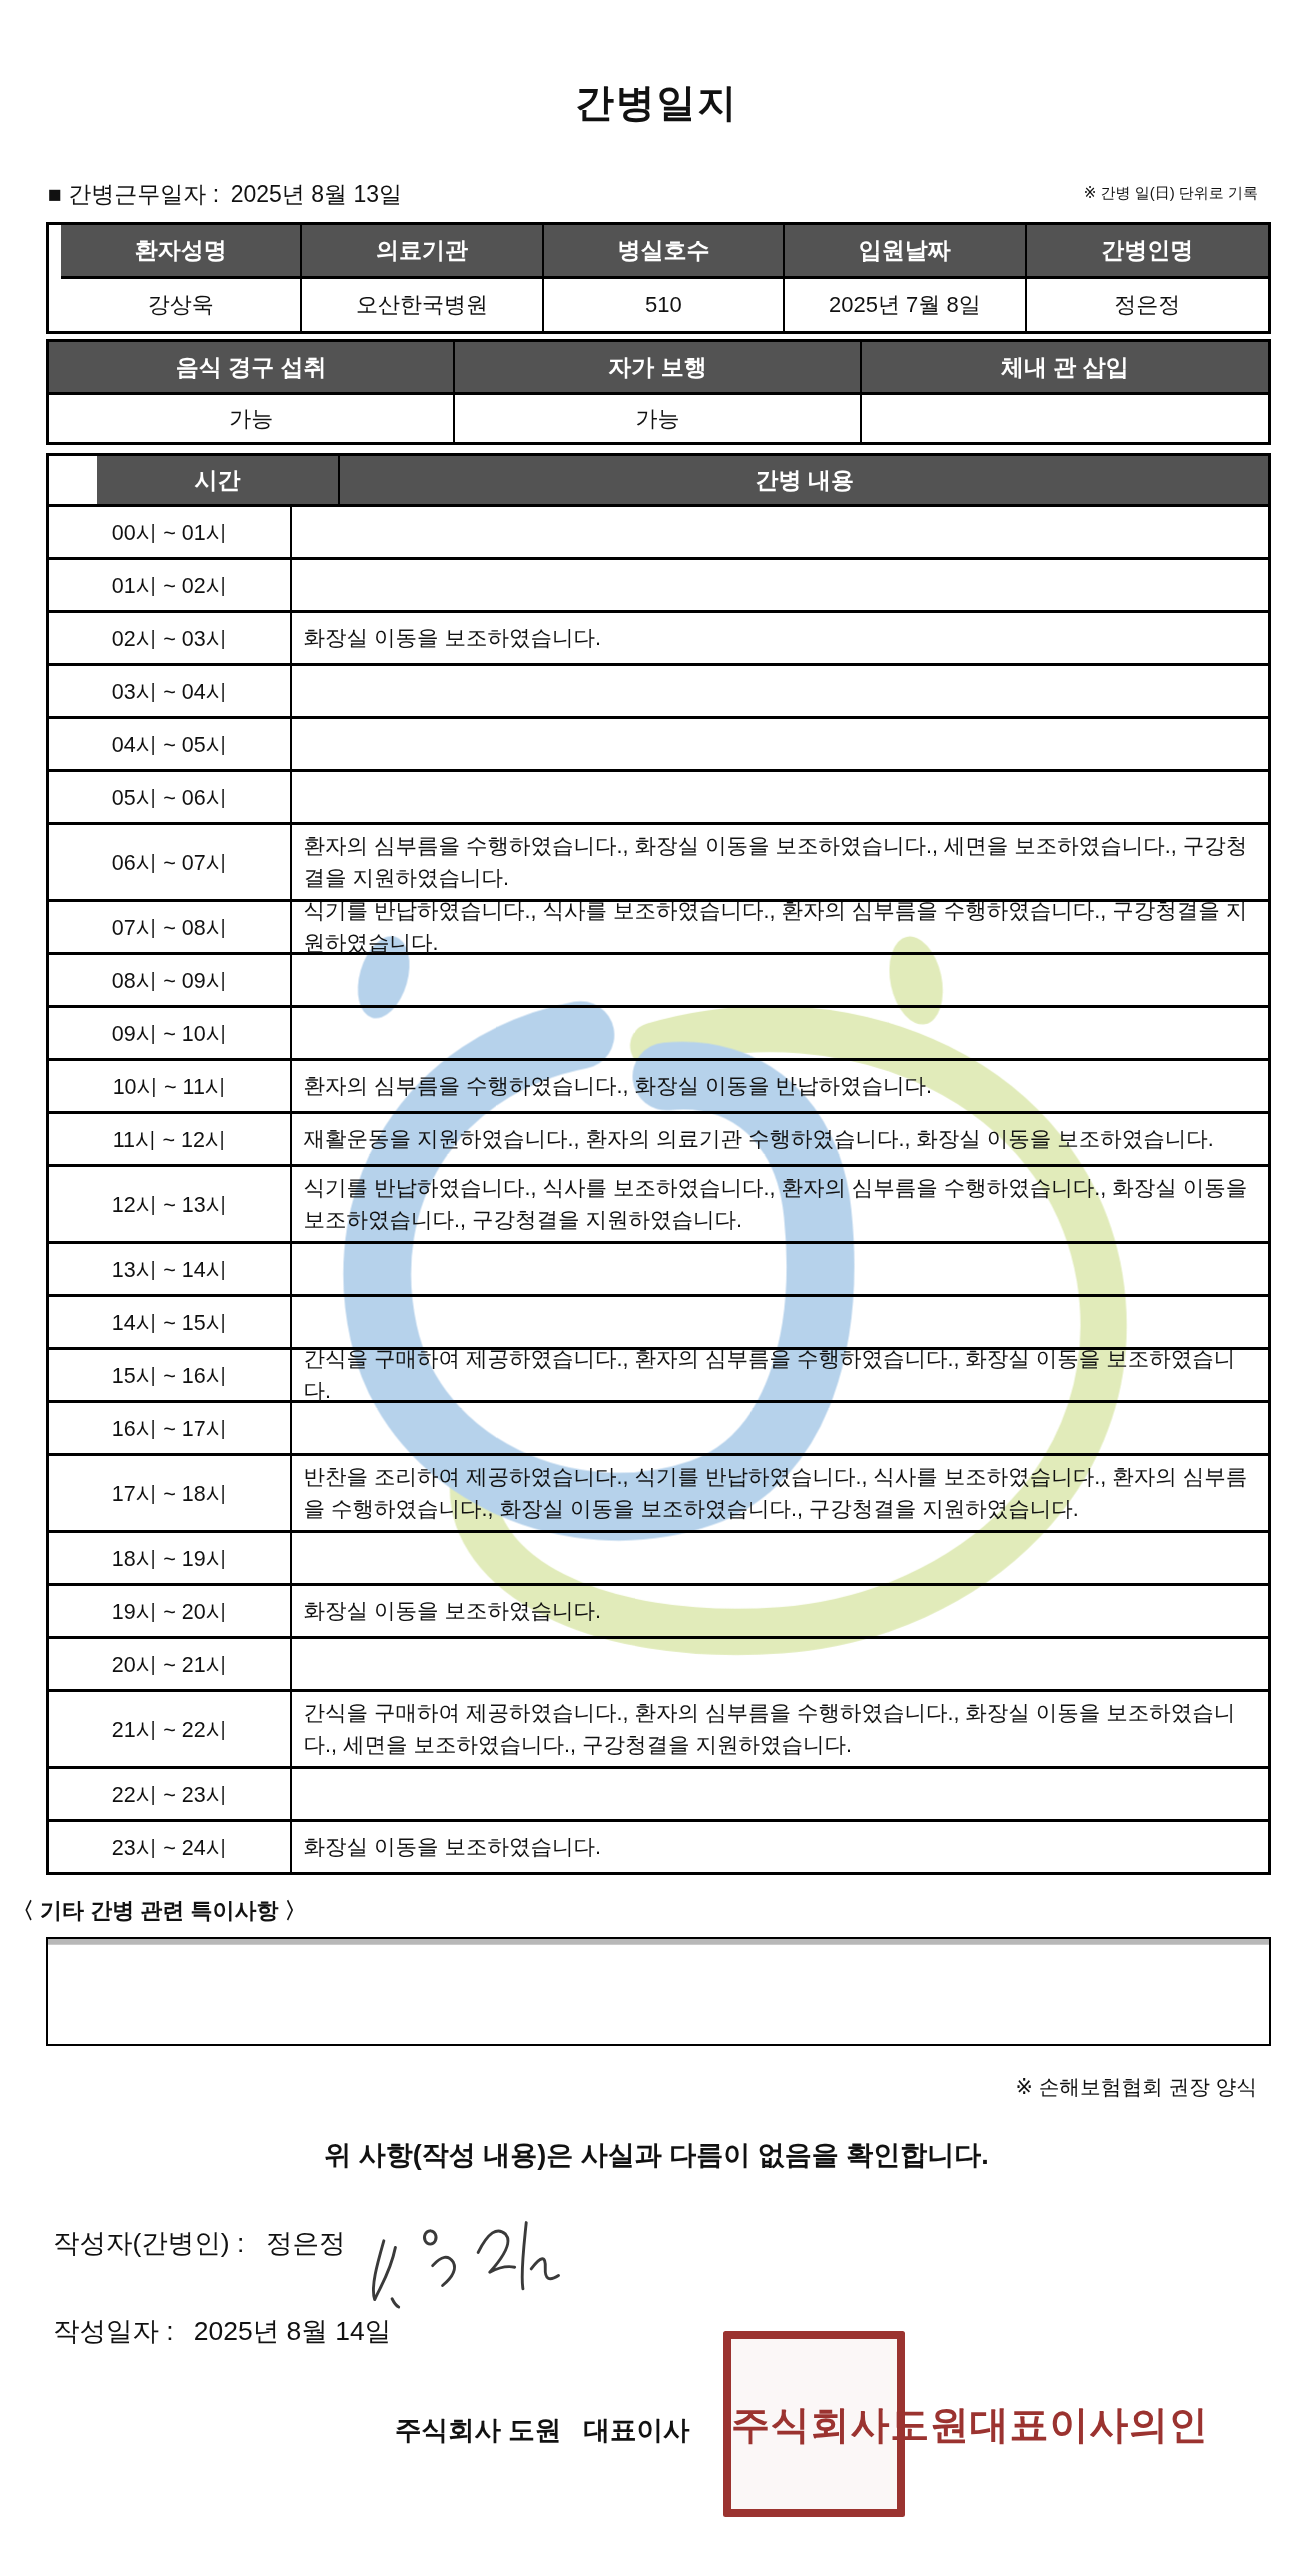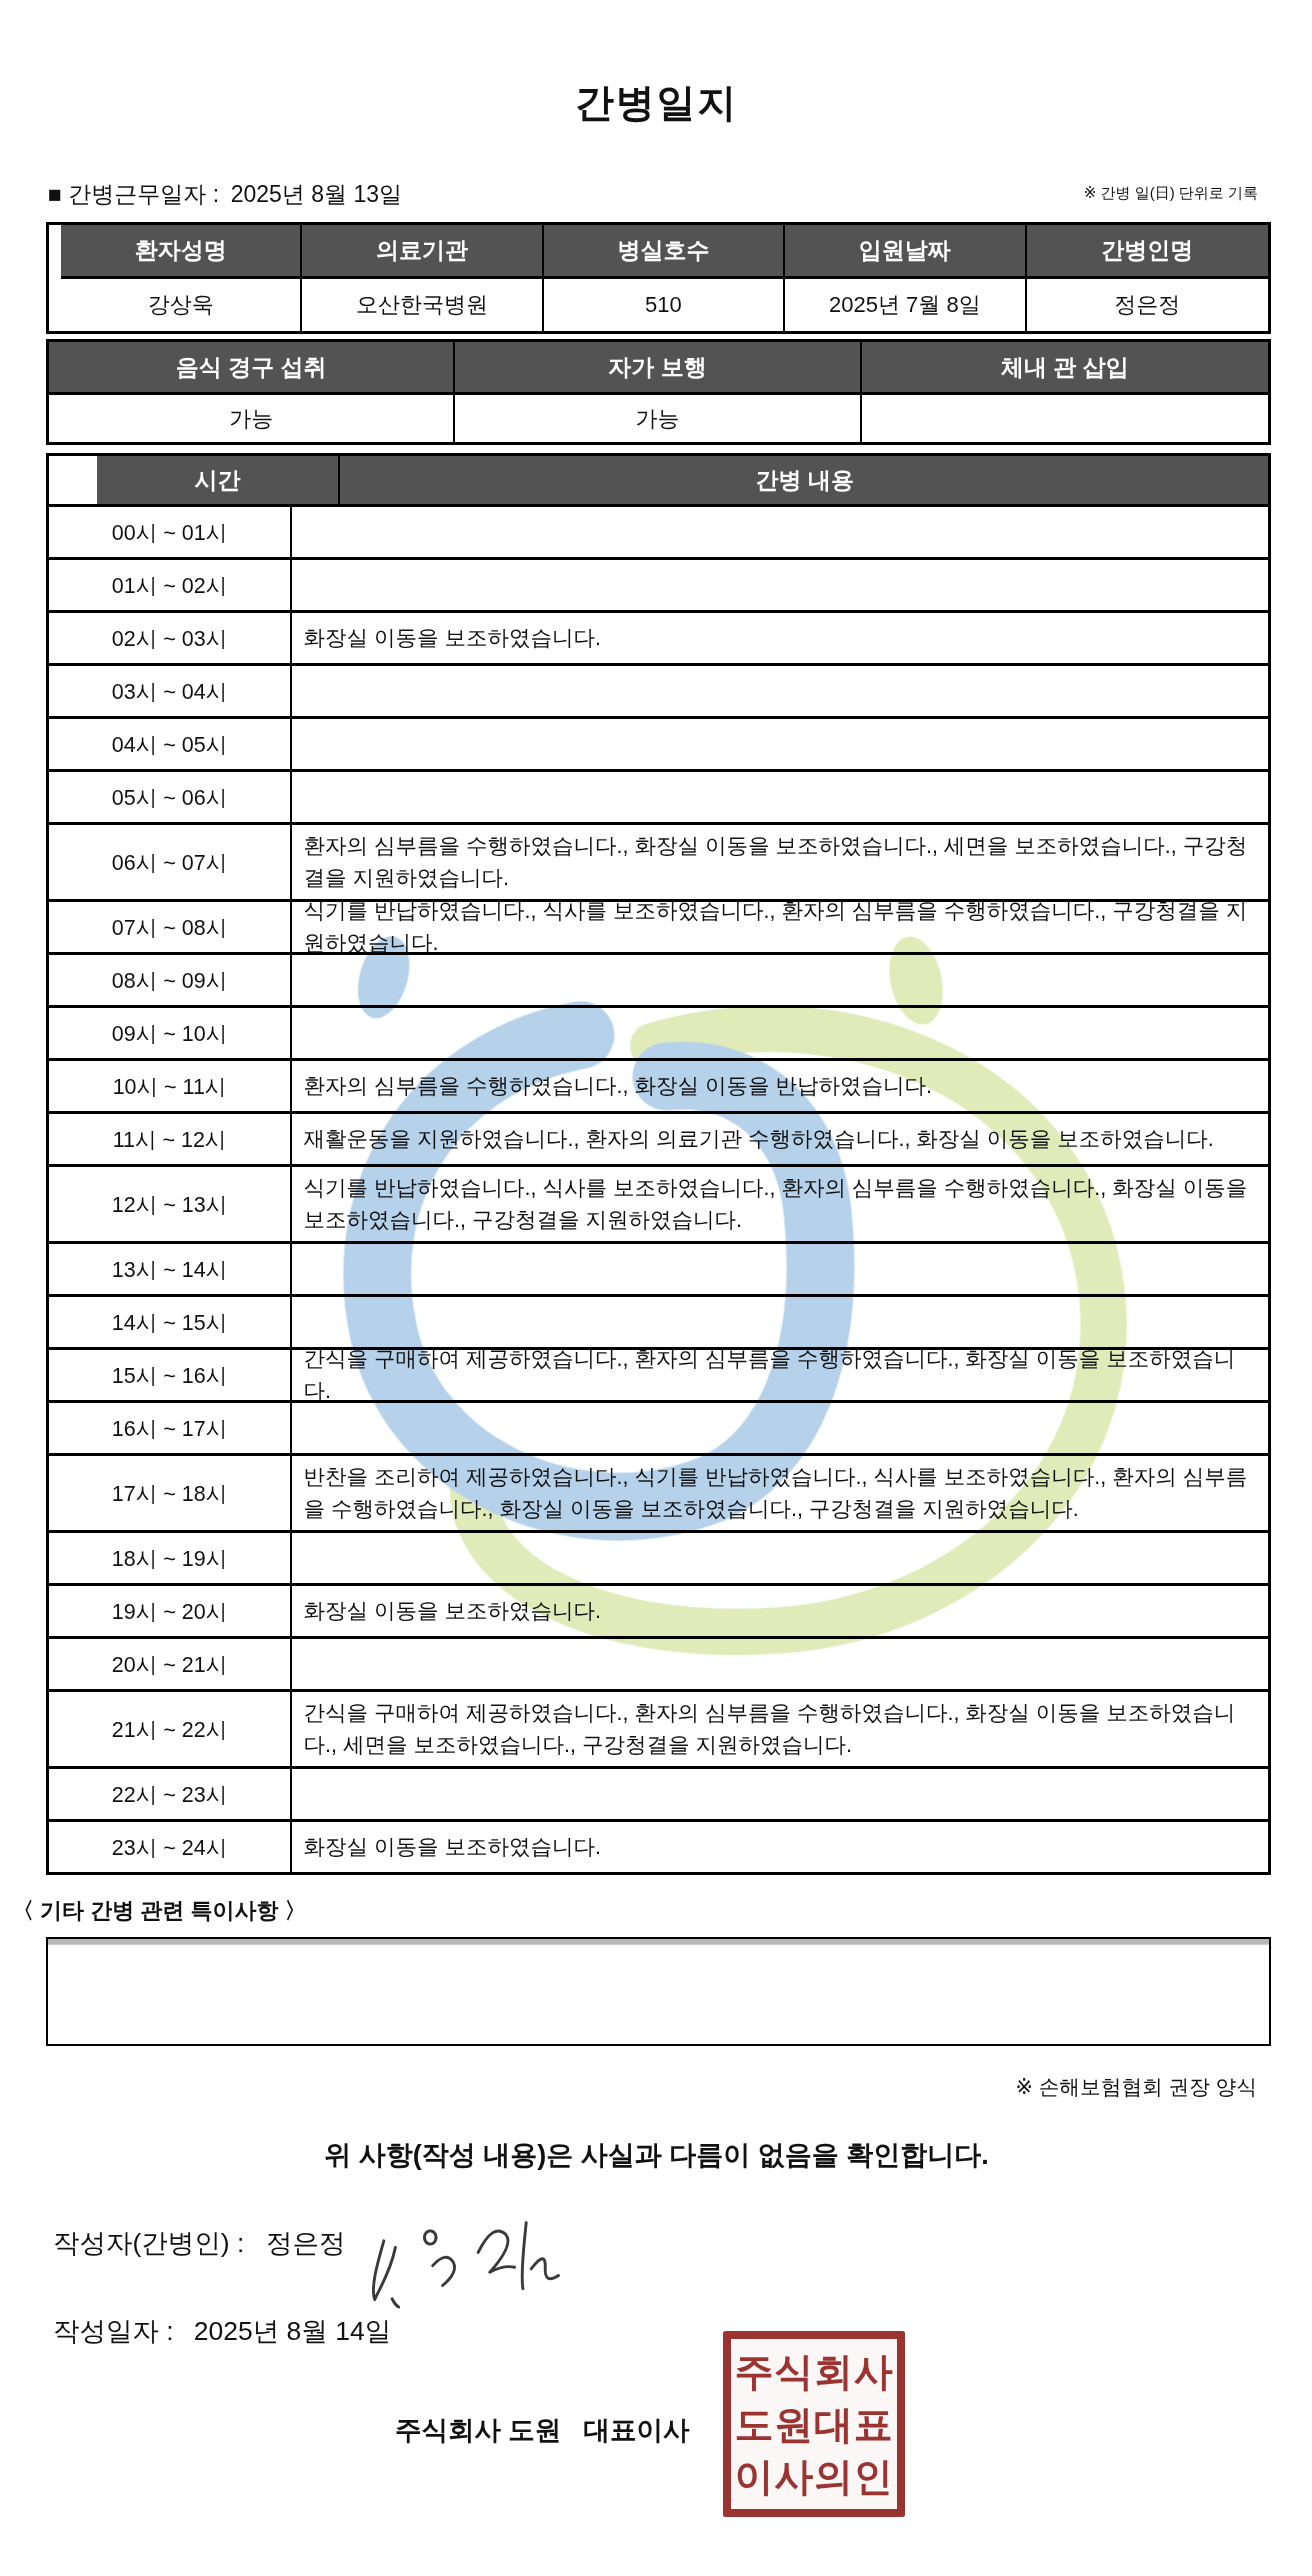--- a/index.html
+++ b/index.html
@@ -57,21 +57,21 @@
     font-size:27px; font-weight:bold; z-index:2; }
   .writer-line { position:absolute; top:2225px; left:53px; font-size:26.5px; z-index:2; }
   .writer-line .name { margin-left:21.5px; }
   .date-line { position:absolute; top:2313px; left:53px; font-size:26.5px; z-index:2; }
   .date-line .val { margin-left:20px; }
   .company-line { position:absolute; top:2412px; left:395px; font-size:26.5px; font-weight:bold; z-index:2; white-space:pre; }
   .signature { position:absolute; left:354px; top:2201px; width:207px; height:116px; z-index:3; }
   
   .stamp { position:absolute; left:723px; top:2331px; width:182px; height:186px; box-sizing:border-box;
     border:8.3px solid #9b3330; border-radius:2.5px; background:rgba(155,51,48,0.04);
-    display:flex; flex-direction:column; justify-content:space-evenly; align-items:center;
+    display:flex; flex-direction:row; justify-content:space-evenly; align-items:center;
     z-index:3; filter:blur(0.5px); }
   .stamp-line { font-family:"Liberation Serif","DejaVu Serif",serif; font-weight:bold;
     color:#9b3330; font-size:39px; line-height:1; letter-spacing:0.8px; white-space:nowrap; }
 </style>
 </head>
 <body>
 
 <div class="page">
 
   <svg class="watermark" viewBox="0 0 1588 3116" xmlns="http://www.w3.org/2000/svg" aria-hidden="true">

